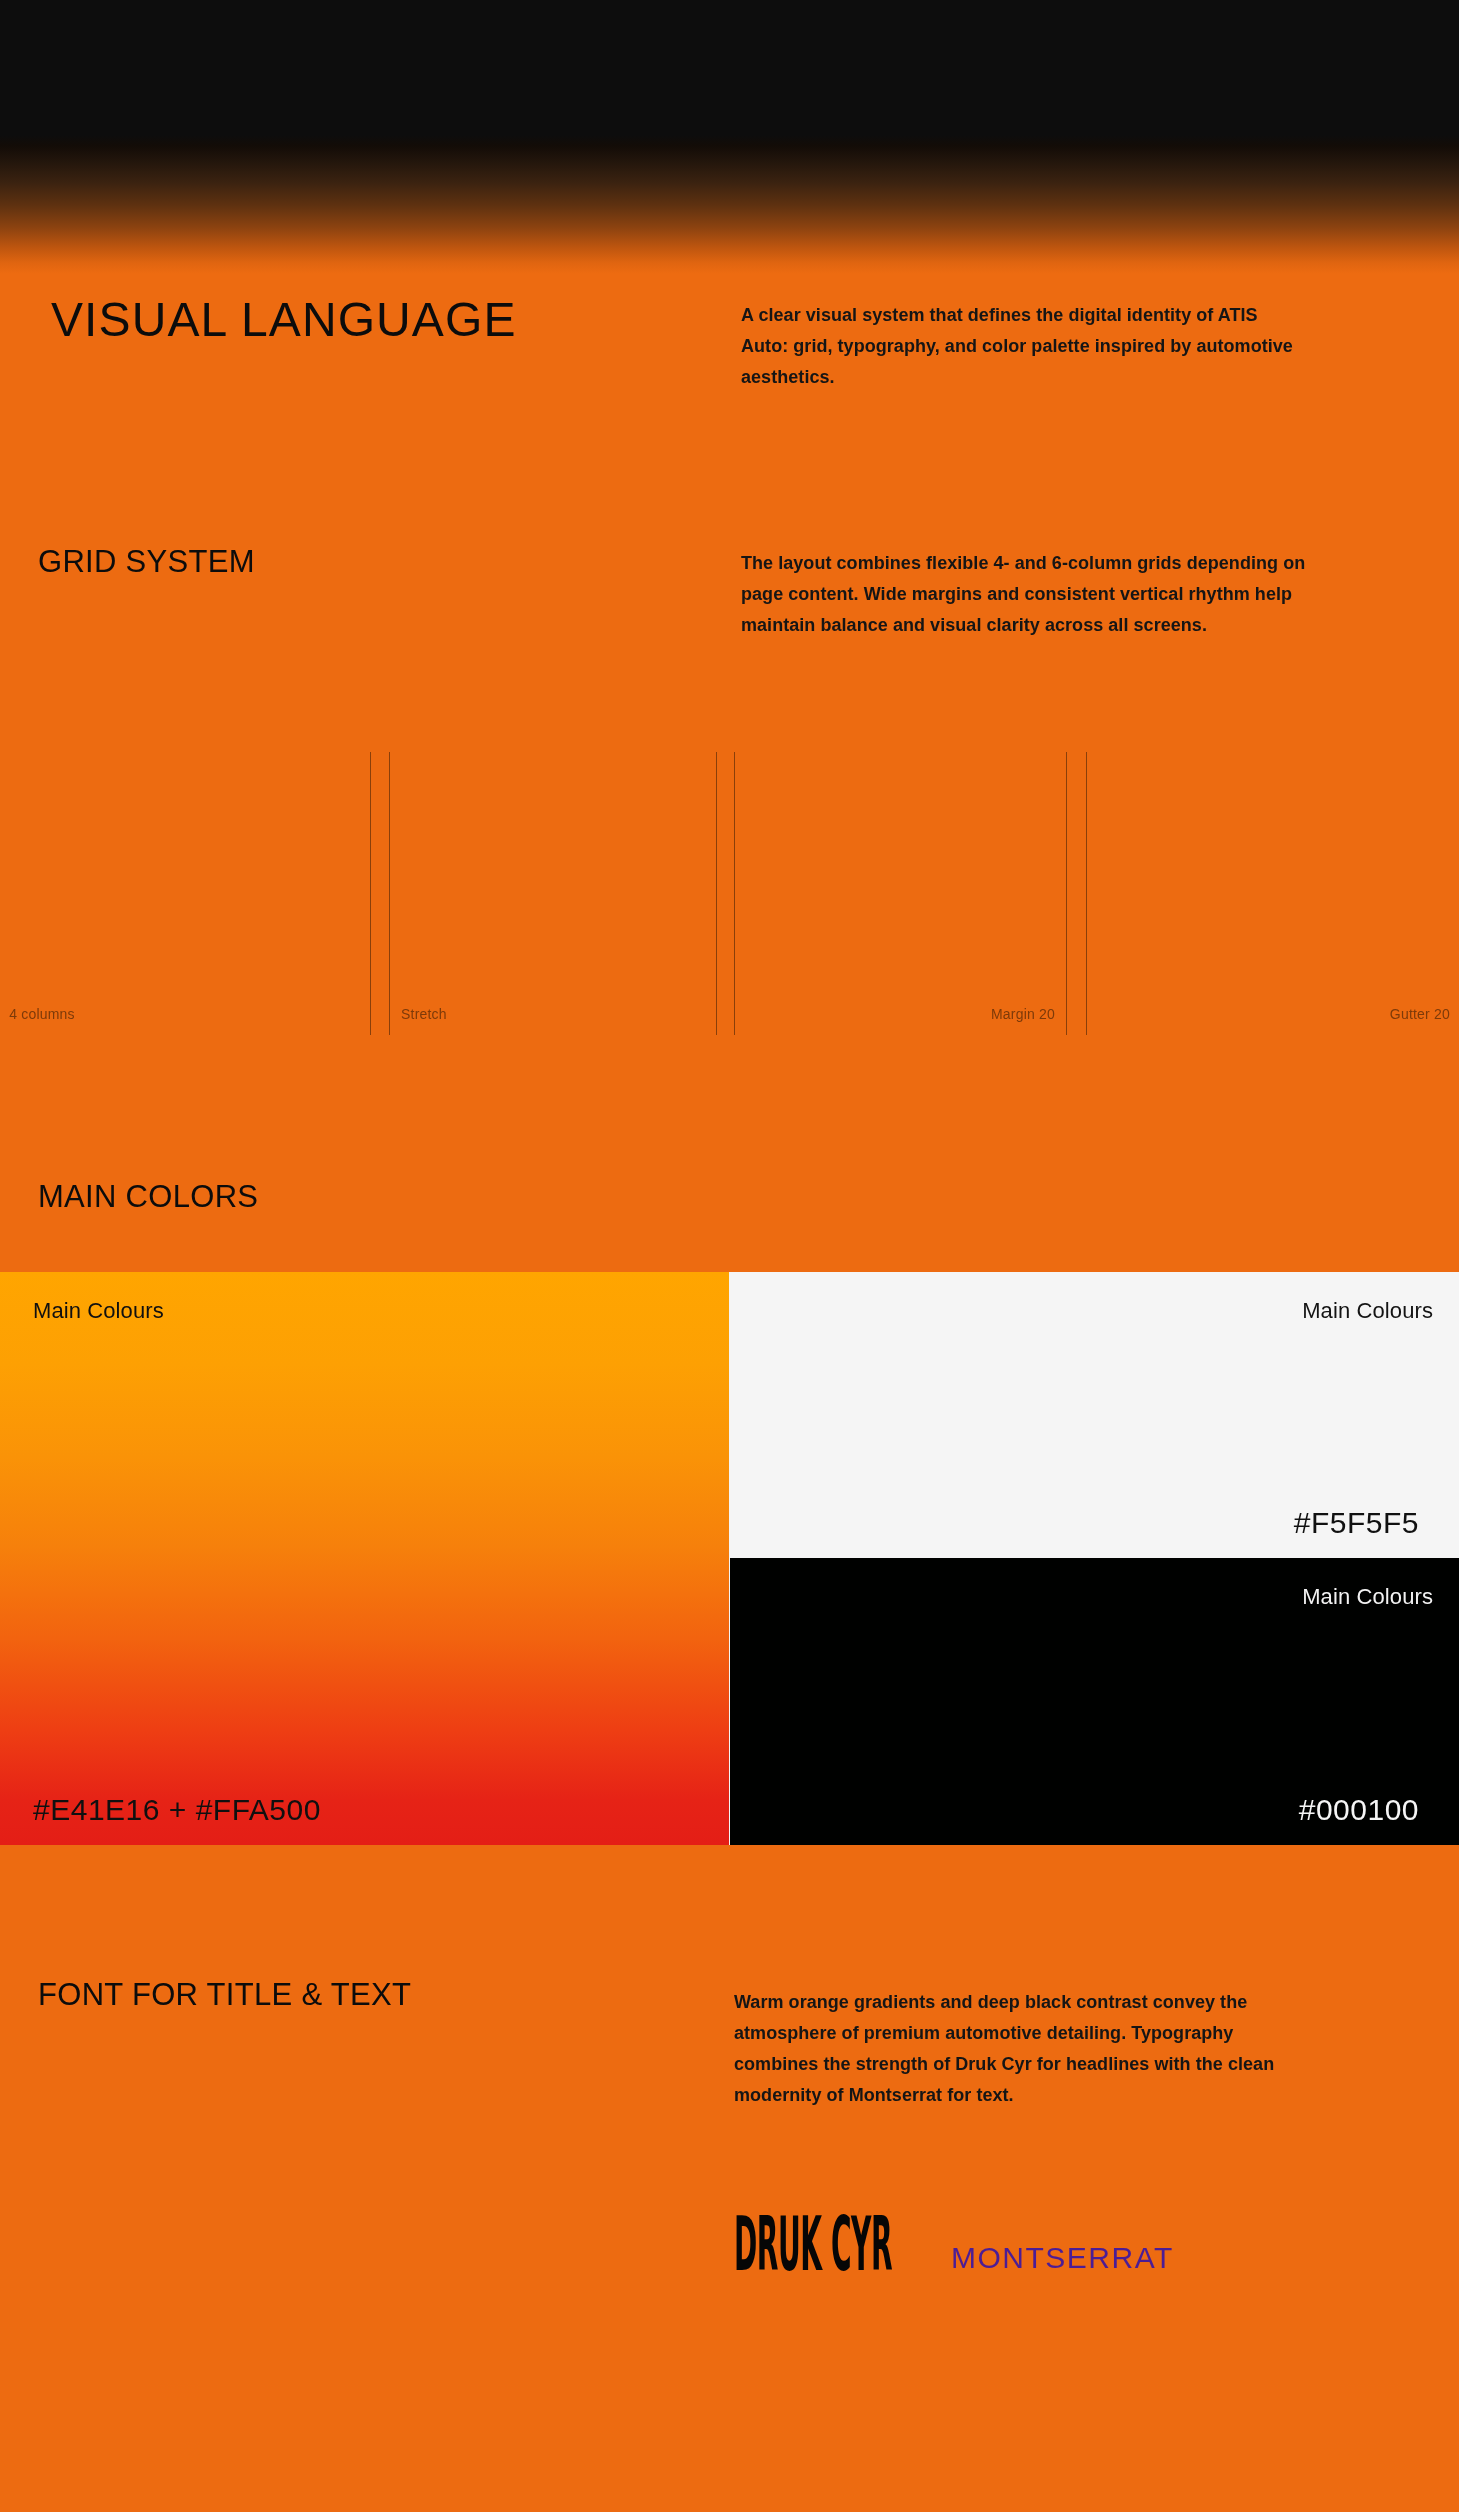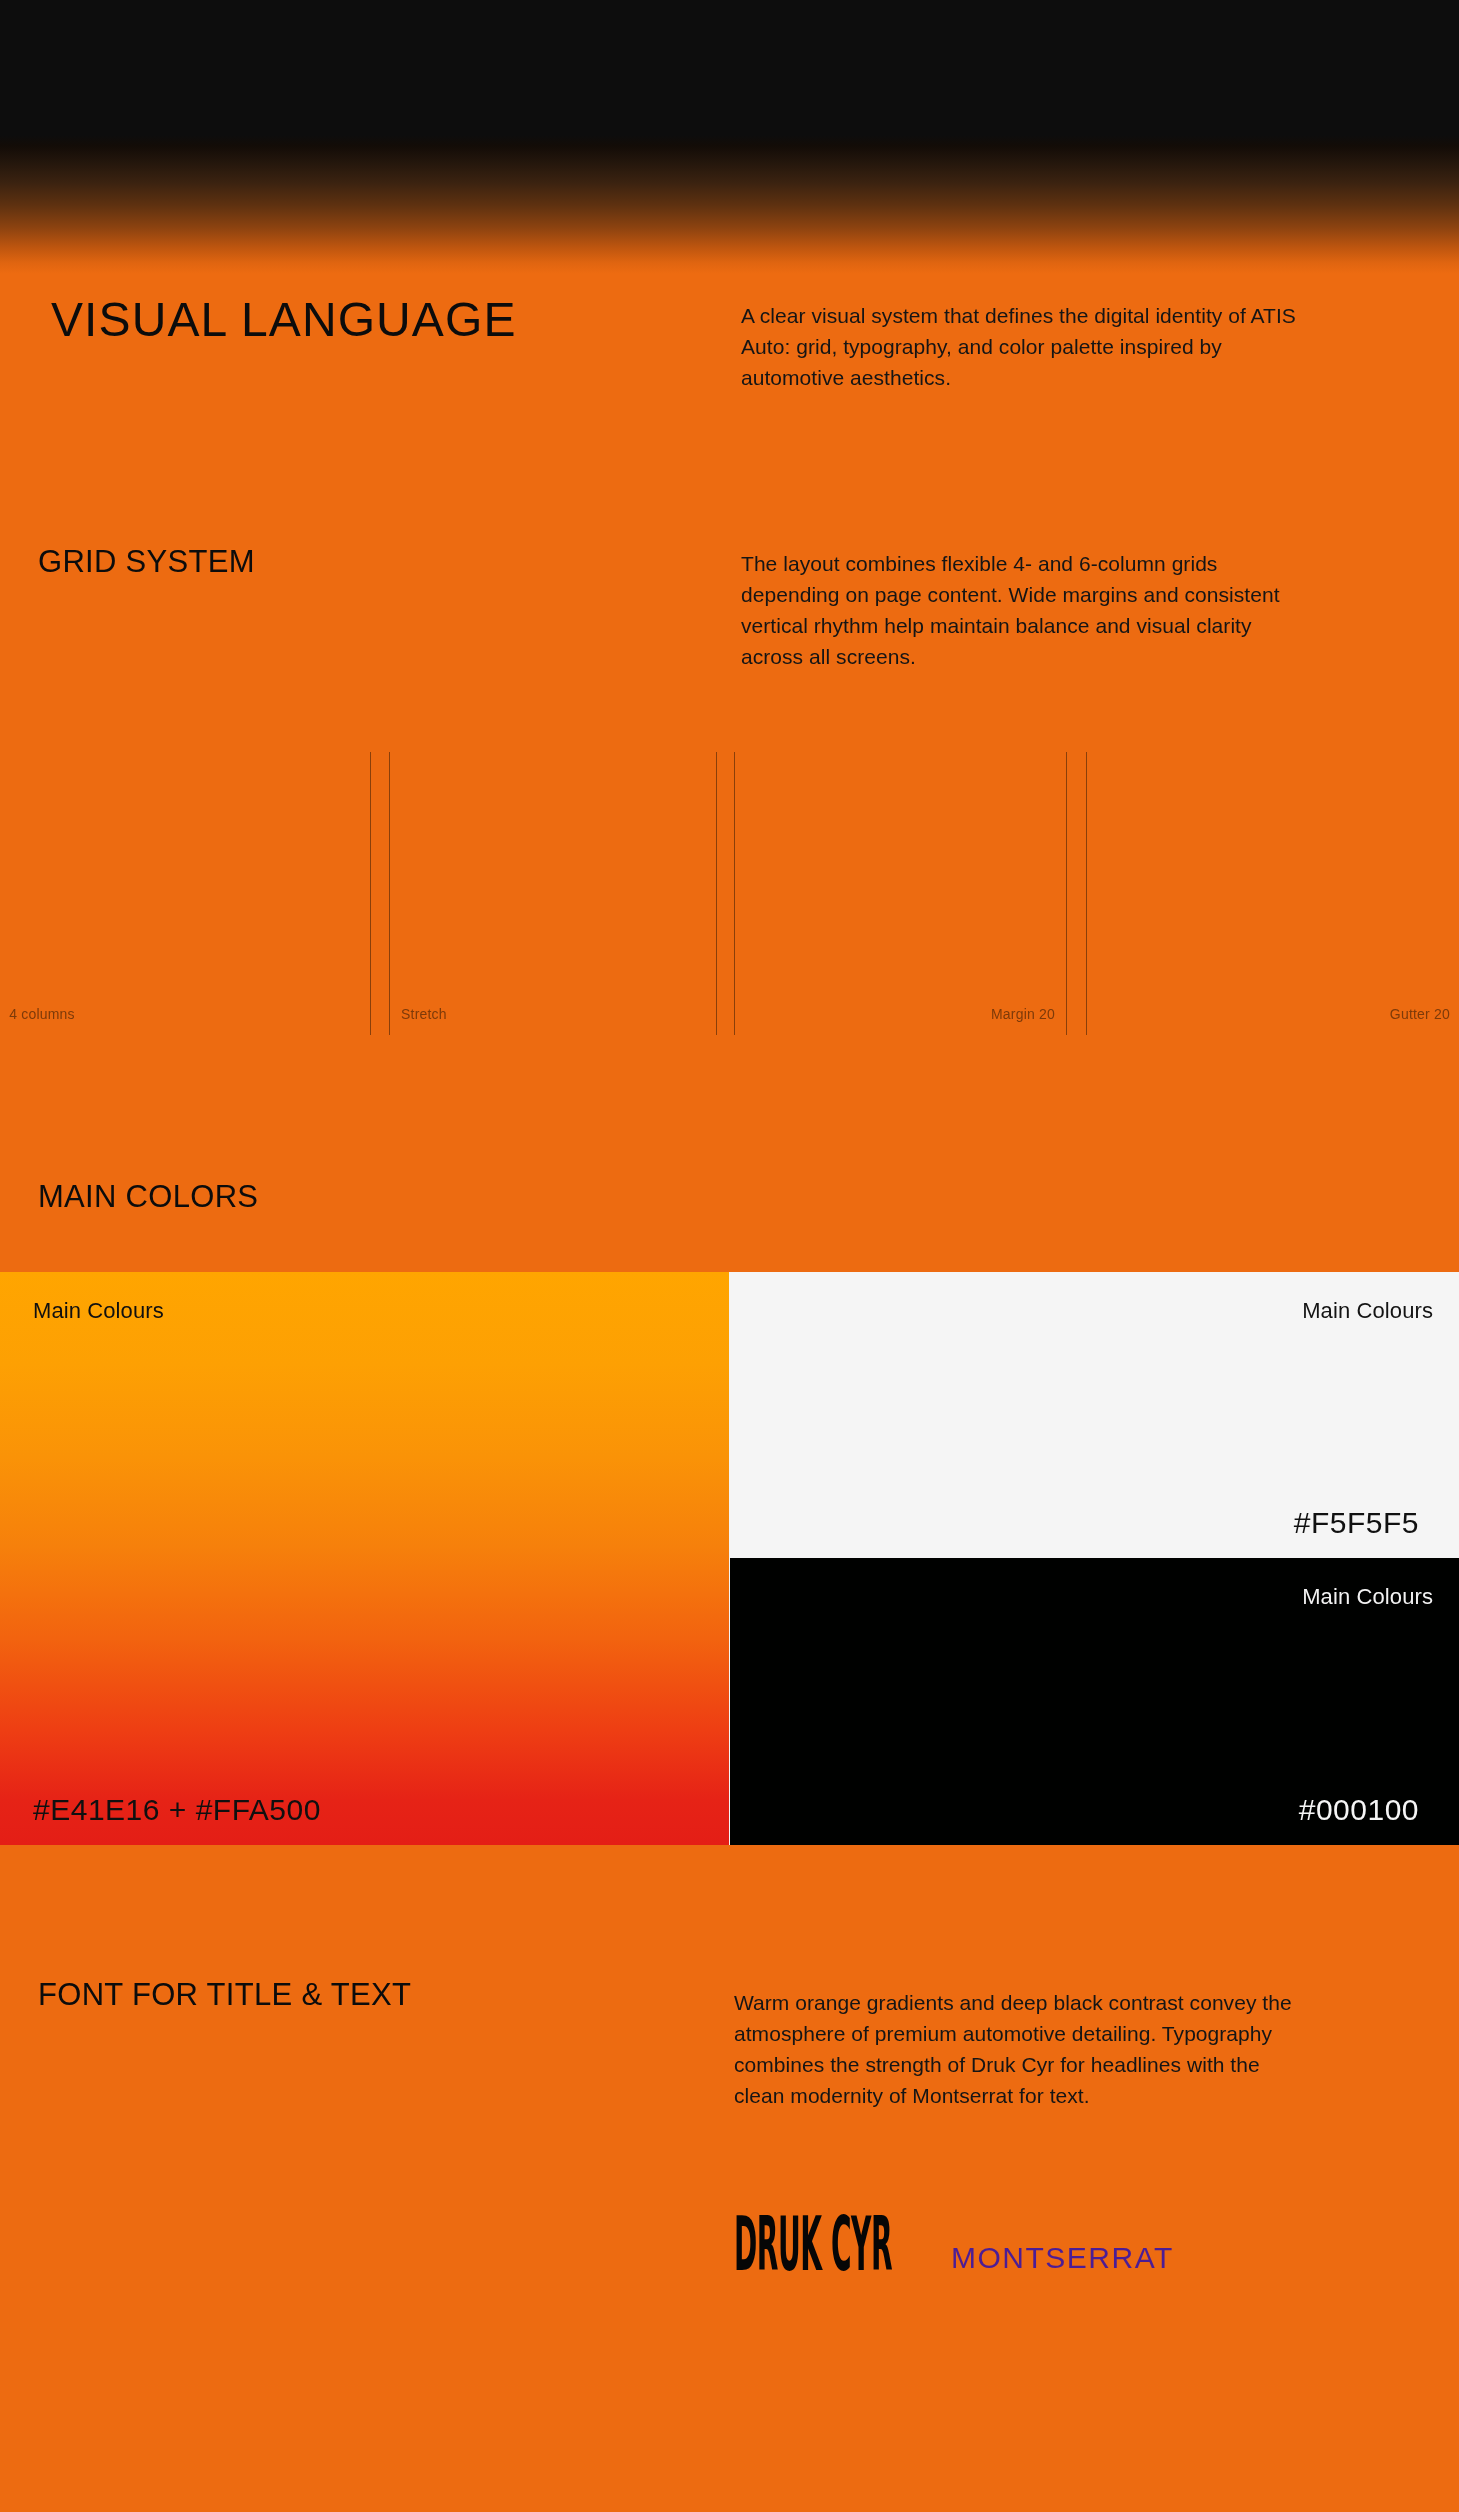--- a/index.html
+++ b/index.html
@@ -39,23 +39,23 @@
   .sec-title {
     position:absolute;
     color:#0c0c0c;
     font-weight:300;
     letter-spacing:0.5px;
     white-space:nowrap;
   }
   .sec-body {
     position:absolute;
     color:#151515;
-    font-size:21px;
+    font-size:18px;
     line-height:31px;
-    font-weight:400;
+    font-weight:700;
     letter-spacing:0.05px;
   }
 
   #title-visual-language {
     left:38px; top:292px;
     font-size:48px;
     line-height:55px;
     letter-spacing:1.1px;
     margin-left:13px;
   }

